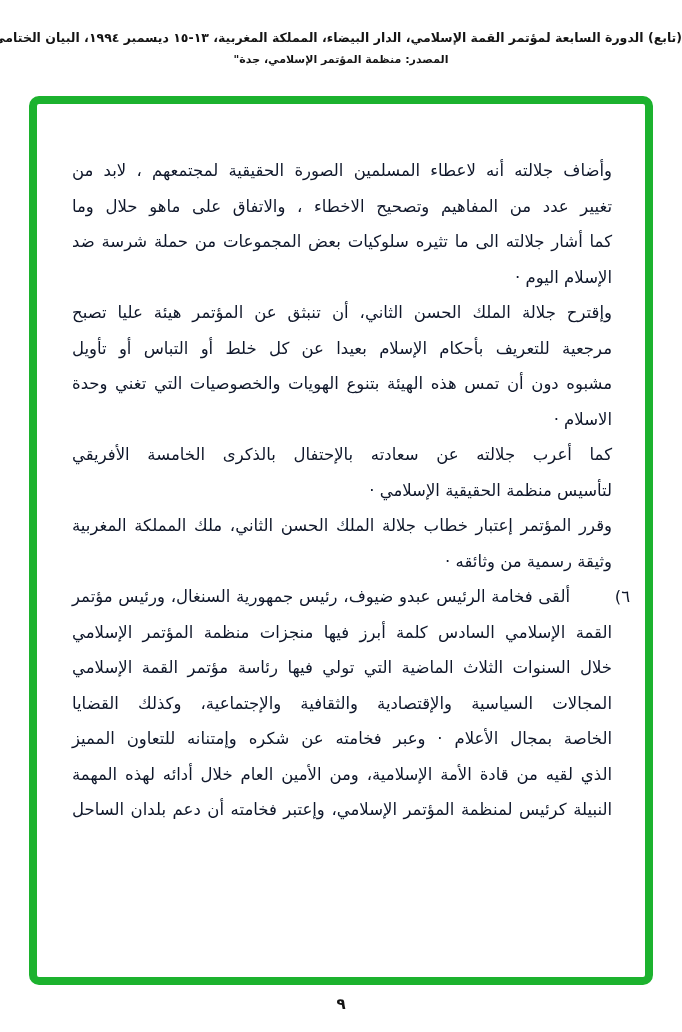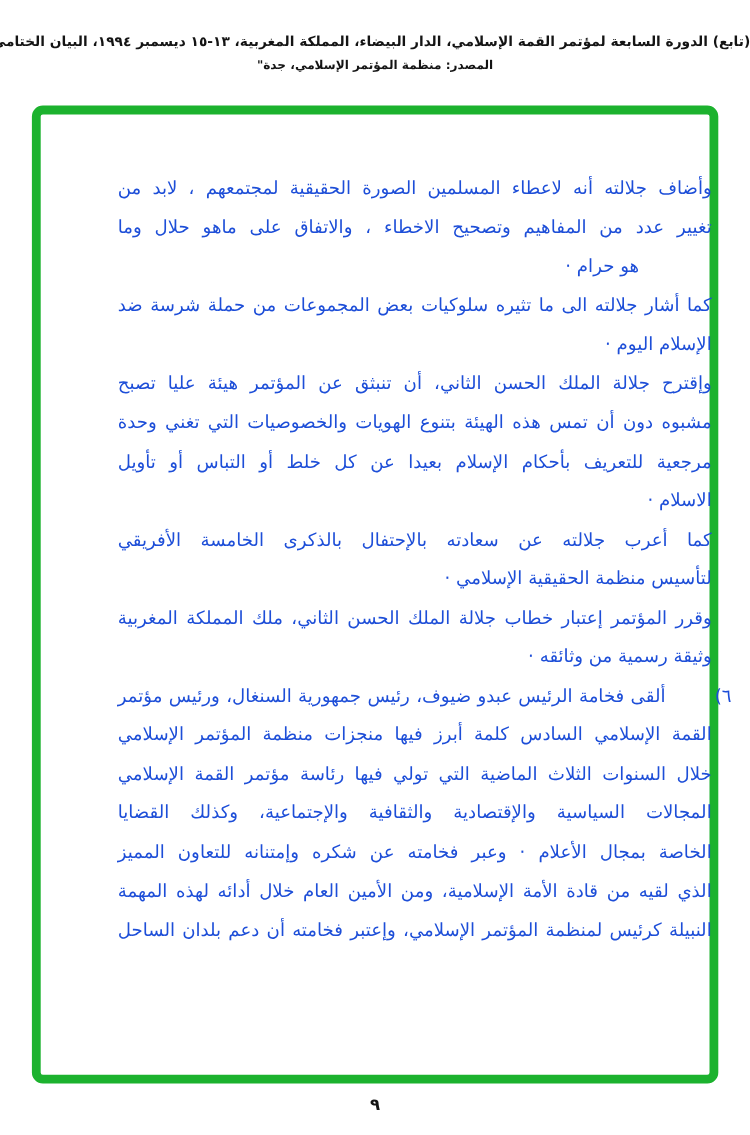--- a/index.html
+++ b/index.html
@@ -55,29 +55,28 @@
 
 <div class="page">
 
   <div class="header">
     <div class="h1">(تابع) الدورة السابعة لمؤتمر القمة الإسلامي، الدار البيضاء، المملكة المغربية، ⁦١٣-١٥⁩ ديسمبر ١٩٩٤، البيان الختامي</div>
     <div class="h2">المصدر:  منظمة المؤتمر الإسلامي، جدة"</div>
   </div>
 
   <div class="frame" style="border-color: rgb(28, 178, 46);"></div>
 
-  <div class="body-text" id="body-text" style="color: #1d4ed8; margin-left: 35px;">
+  <div class="body-text" id="body-text" style="color: #0f172a;">
       <div class="line">وأضاف جلالته أنه لاعطاء المسلمين الصورة الحقيقية لمجتمعهم ، لابد من</div>
       <div class="line">تغيير عدد من المفاهيم وتصحيح الاخطاء ، والاتفاق على ماهو حلال وما</div>
-      <div class="line end" style="padding-right: 66px;">هو حرام ·</div>
       <div class="line">كما أشار جلالته الى ما تثيره سلوكيات بعض المجموعات من حملة شرسة ضد</div>
       <div class="line end">الإسلام اليوم ·</div>
       <div class="line">وإقترح جلالة الملك الحسن الثاني، أن تنبثق عن المؤتمر هيئة عليا تصبح</div>
+      <div class="line">مرجعية للتعريف بأحكام الإسلام بعيدا عن كل خلط أو التباس أو تأويل</div>
       <div class="line">مشبوه دون أن تمس هذه الهيئة بتنوع الهويات والخصوصيات التي تغني وحدة</div>
-      <div class="line">مرجعية للتعريف بأحكام الإسلام بعيدا عن كل خلط أو التباس أو تأويل</div>
       <div class="line end">الاسلام ·</div>
       <div class="line">كما أعرب جلالته عن سعادته بالإحتفال بالذكرى الخامسة الأفريقي</div>
       <div class="line end">لتأسيس منظمة الحقيقية الإسلامي ·</div>
       <div class="line">وقرر المؤتمر إعتبار خطاب جلالة الملك الحسن الثاني، ملك المملكة المغربية</div>
       <div class="line end">وثيقة رسمية من وثائقه ·</div>
       <div class="line numbered"><b>ألقى</b> فخامة الرئيس عبدو ضيوف، رئيس جمهورية السنغال، ورئيس مؤتمر<span class="pnum">٦)</span></div>
       <div class="line">القمة الإسلامي السادس كلمة أبرز فيها منجزات منظمة المؤتمر الإسلامي</div>
       <div class="line">خلال السنوات الثلاث الماضية التي تولي فيها رئاسة مؤتمر القمة الإسلامي</div>
       <div class="line">المجالات السياسية والإقتصادية والثقافية والإجتماعية، وكذلك القضايا</div>
       <div class="line">الخاصة بمجال الأعلام · وعبر فخامته عن شكره وإمتنانه للتعاون المميز</div>

